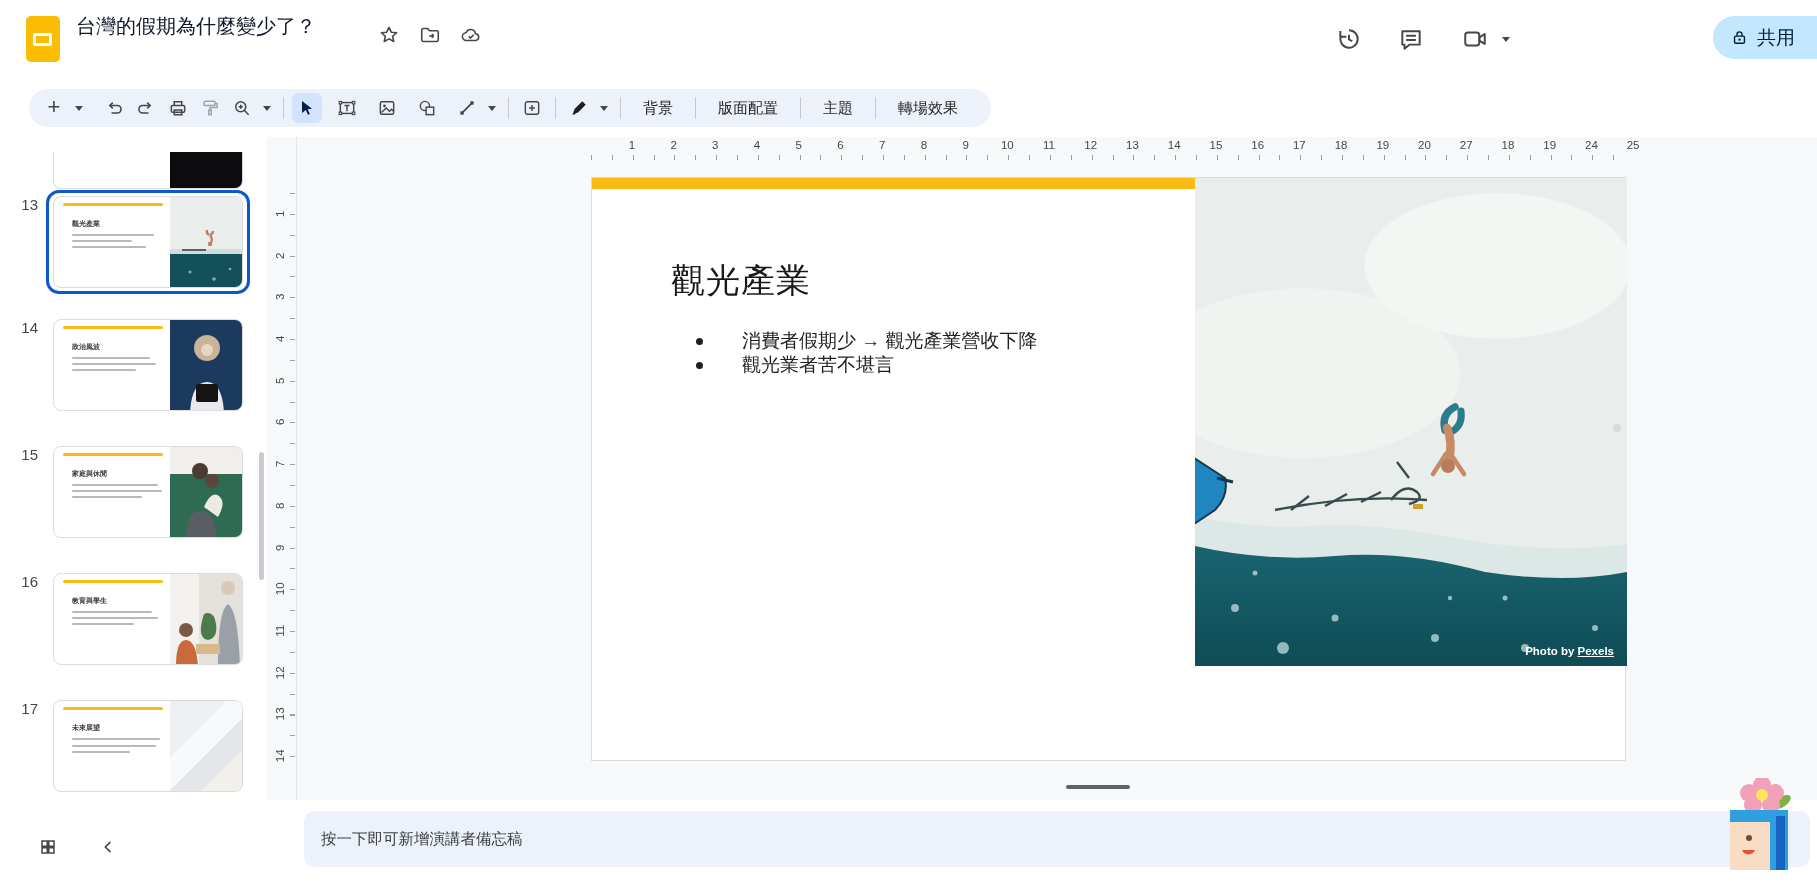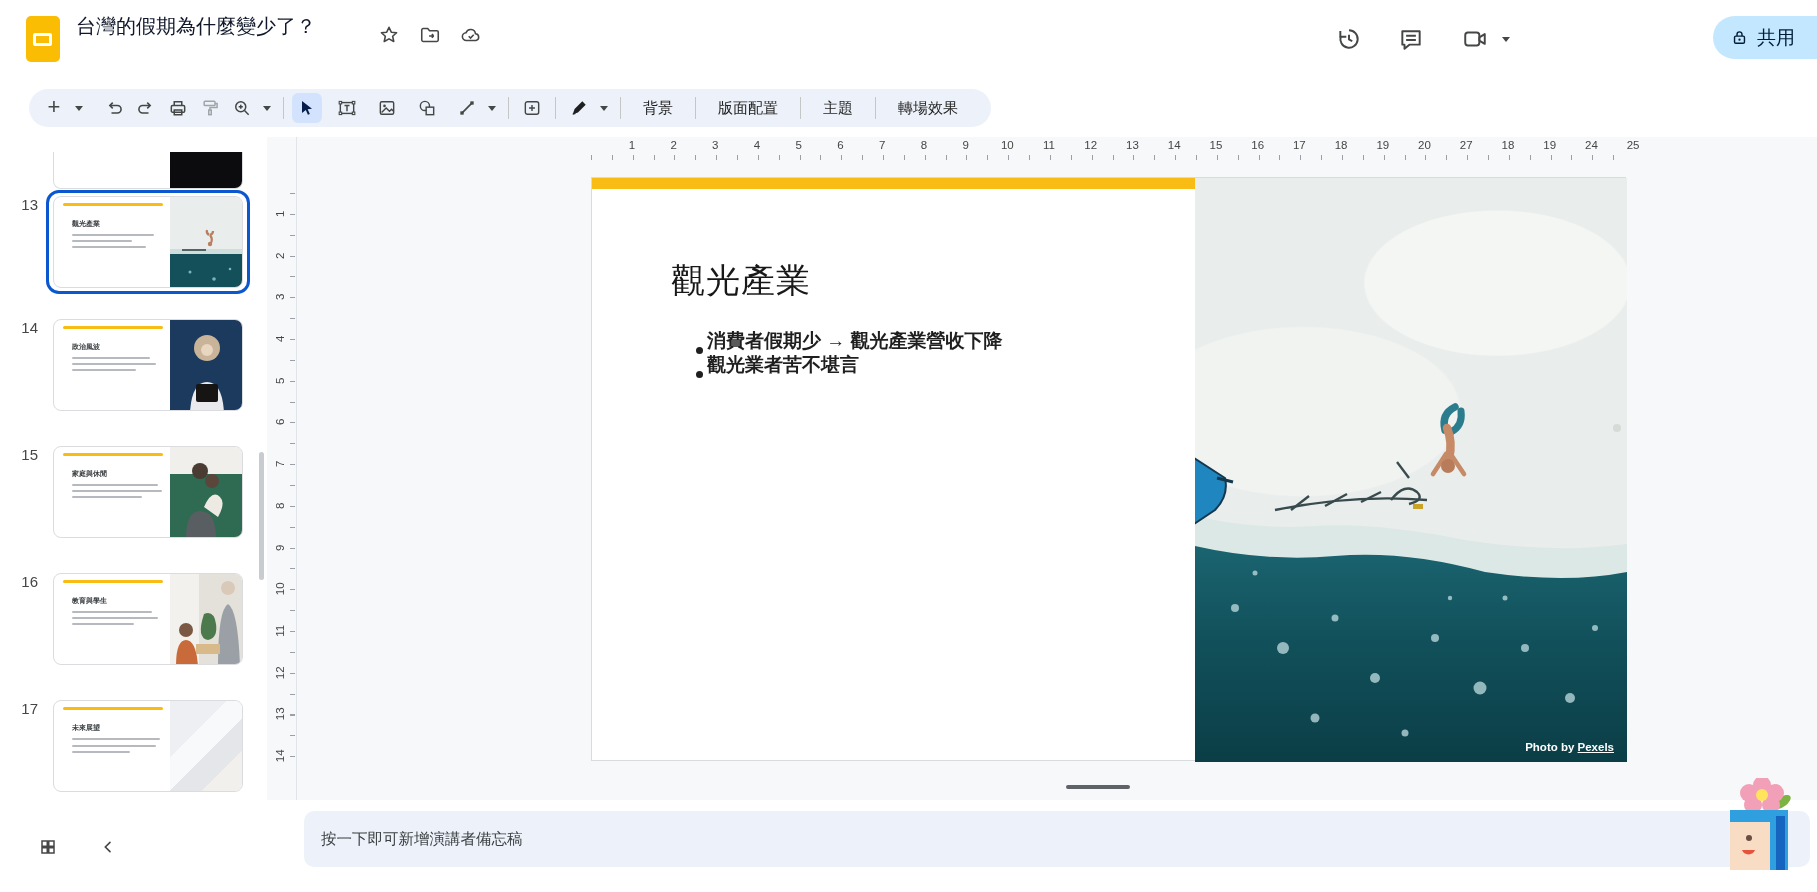--- a/index.html
+++ b/index.html
@@ -52,24 +52,24 @@
   .t-yellow { position:absolute; left:9px; top:6px; height:3px; background:#F9BC15; border-radius:2px; }
   .t-title { position:absolute; left:18px; top:22px; font-size:7px; font-weight:bold; color:#3c4043; white-space:nowrap; }
   .t-line { position:absolute; left:18px; height:2px; background:#B6BABF; border-radius:1px; }
   .t-img { position:absolute; right:0; top:0; bottom:0; width:72px; }
   #strip-scrollbar { left:259px; top:452px; width:5px; height:128px; background:#C8CCD1; border-radius:3px; }
 
   
   #slide { left:591px; top:177px; width:1035px; height:584px; background:#fff; border:1px solid #D8DCE1; }
   #slide-accent { position:absolute; left:0; top:0; width:603px; height:11px; background:#F9BC15; }
   #slide-title { position:absolute; left:79px; top:80px; font-size:34px; font-weight:500; color:#181818; letter-spacing:1px; }
-  .bullet-row { position:absolute; left:104px; display:flex; align-items:flex-end; gap:4px;font-weight:bold; }
+  .bullet-row { position:absolute; left:104px; display:flex; align-items:center; gap:39px; }
   .bullet-dot { width:7px; height:7px; border-radius:50%; background:#1f1f1f; flex:none; }
   .bullet-text { font-size:19px; color:#1f1f1f; white-space:nowrap; }
-  #slide-image { position:absolute; left:603px; top:0; width:432px; height:584px; overflow:hidden;
+  #slide-image { position:absolute; left:603px; top:0; width:432px; height:488px; overflow:hidden;
     background:
       radial-gradient(220px 120px at 70% 18%, #F4F6F4 0 60%, transparent 61%),
       radial-gradient(260px 140px at 25% 40%, #F1F3F1 0 60%, transparent 61%),
       #E9EDEB; }
   #photo-credit { position:absolute; right:13px; bottom:9px; font-size:11.5px; font-weight:bold; color:#fff; z-index:5; }
   #photo-credit .lnk { text-decoration:underline; }
 
   
   #footer { left:0; top:800px; width:1817px; height:92px; background:#fff; }
   #drag-handle { left:1066px; top:785px; width:64px; height:3.5px; background:#5F6368; border-radius:2px; }

